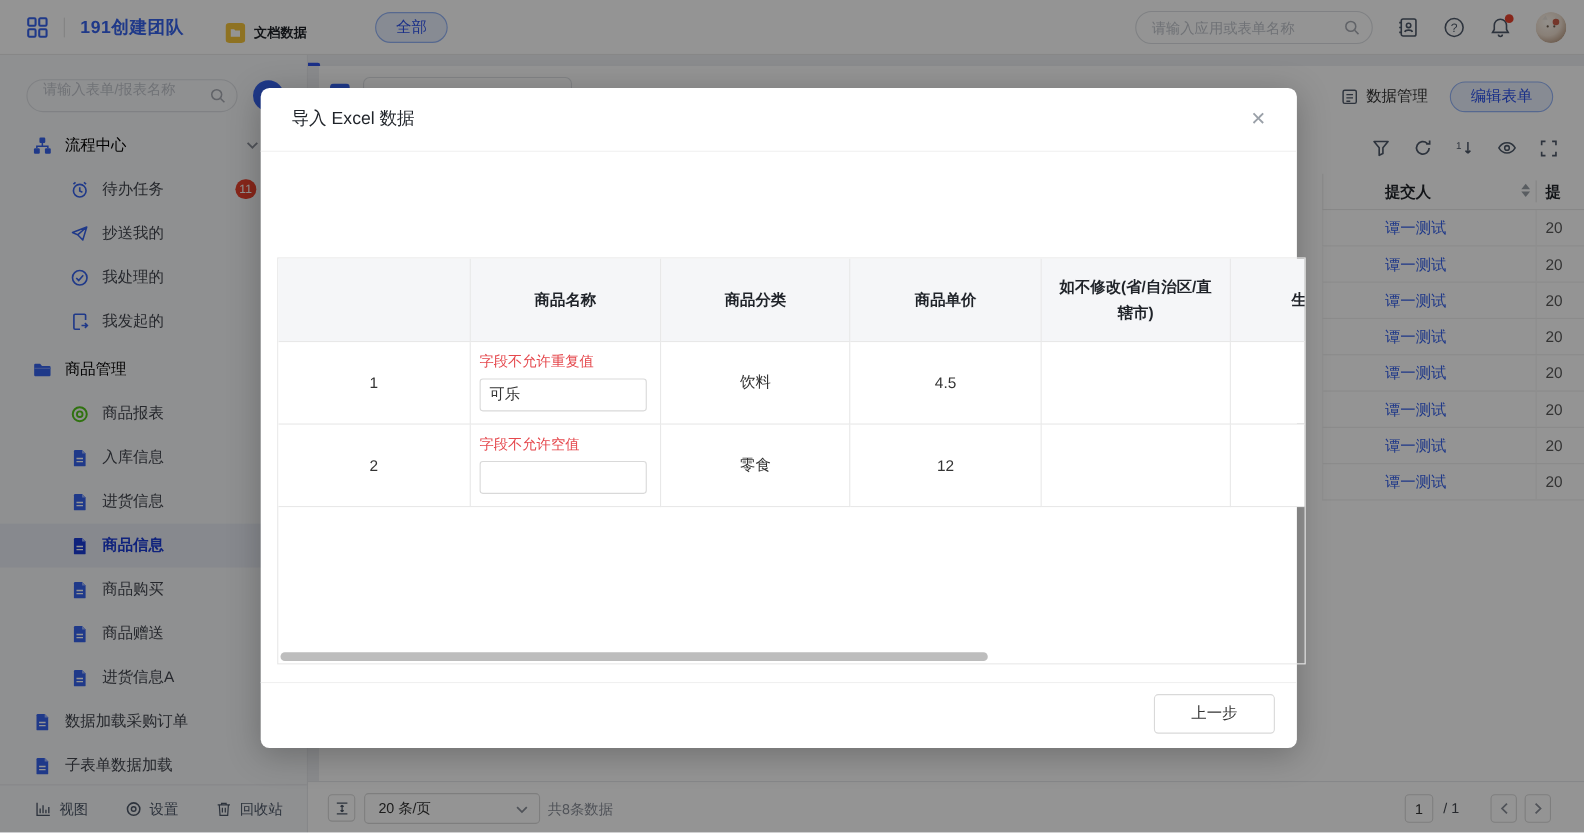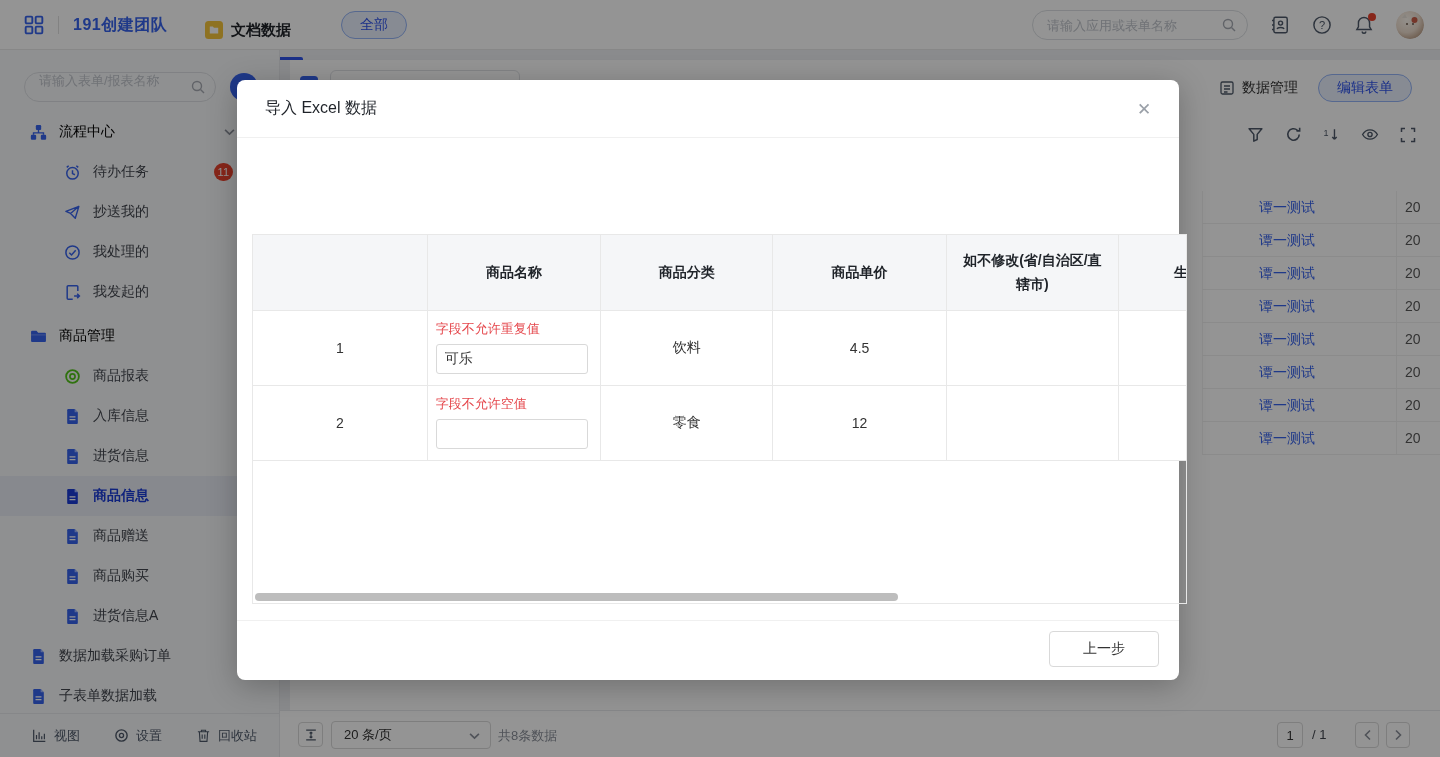--- a/index.html
+++ b/index.html
@@ -5,21 +5,21 @@
   * { margin:0; padding:0; box-sizing:border-box; }
   html,body { width:1440px; height:757px; }
   body { font-family:"Liberation Sans","DejaVu Sans",sans-serif; color:#1f2329; }
   .screen { position:relative; width:1440px; height:757px; overflow:hidden; background:#eef0f3; }
 
   
   .topbar { position:absolute; left:0; top:0; width:1440px; height:50px; background:#fff; border-bottom:1px solid #e8e8e8; }
   .topbar-left { position:absolute; left:24px; top:0; height:50px; display:flex; align-items:center; gap:14px; }
   .v-divider { width:1px; height:18px; background:#e0e0e0; }
   .brand { color:#3662ec; font-size:16px; font-weight:600; letter-spacing:.5px; }
-  .app-tab { position:absolute; left:205px; top:0; height:60px; display:flex; align-items:center; gap:8px; font-size:15px; font-weight:600; color:#1f2329; }
+  .app-tab { position:absolute; left:205px; top:0; height:60px; display:flex; align-items:center; gap:8px; font-size:12px; font-weight:600; color:#1f2329; }
   .app-tab .underline { position:absolute; left:-8px; right:-12px; bottom:0; height:3px; background:#2f54eb; border-radius:2px 2px 0 0; }
   .pill { display:inline-flex; align-items:center; justify-content:center; height:28px; padding:0 18px; border-radius:15px; background:#e8effe; border:1px solid #94b4f7; color:#2f54eb; font-size:14px; }
   .pill-all { position:absolute; left:341px; top:11px; }
   .topbar-right { position:absolute; right:16px; top:0; height:50px; display:flex; align-items:center; gap:22px; }
   .hsearch { position:relative; width:216px; height:30px; border:1px solid #dcdfe3; border-radius:16px; display:flex; align-items:center; }
   .hsearch input { border:0; outline:0; background:transparent; width:168px; margin-left:14px; font-size:13px; color:#333; }
   .hsearch input::placeholder { color:#c1c5cc; }
   .hsearch .mag { position:absolute; right:10px; top:6px; }
   .dot { position:absolute; right:-2px; top:-2px; width:8px; height:8px; border-radius:50%; background:#e8432e; }
   .bell-wrap { position:relative; }
@@ -297,31 +297,31 @@
         <span>商品信息</span>
       </div>
       <div class="s-item lvl2">
         <span>
           <svg width="17" height="17" viewBox="0 0 16 16">
               <path d="M3 2a1 1 0 0 1 1-1h6l3 3v10a1 1 0 0 1-1 1H4a1 1 0 0 1-1-1z" fill="#3662ec"></path>
               <path d="M10 1l3 3h-3z" fill="#9db5ff"></path>
               <path d="M5.2 8.3h5.6M5.2 10.9h5.6" stroke="#fff" stroke-width="1.1"></path>
             </svg>
         </span>
+        <span>商品购买</span>
+      </div>
+      <div class="s-item lvl2">
+        <span>
+          <svg width="17" height="17" viewBox="0 0 16 16">
+              <path d="M3 2a1 1 0 0 1 1-1h6l3 3v10a1 1 0 0 1-1 1H4a1 1 0 0 1-1-1z" fill="#3662ec"></path>
+              <path d="M10 1l3 3h-3z" fill="#9db5ff"></path>
+              <path d="M5.2 8.3h5.6M5.2 10.9h5.6" stroke="#fff" stroke-width="1.1"></path>
+            </svg>
+        </span>
         <span>商品赠送</span>
-      </div>
-      <div class="s-item lvl2">
-        <span>
-          <svg width="17" height="17" viewBox="0 0 16 16">
-              <path d="M3 2a1 1 0 0 1 1-1h6l3 3v10a1 1 0 0 1-1 1H4a1 1 0 0 1-1-1z" fill="#3662ec"></path>
-              <path d="M10 1l3 3h-3z" fill="#9db5ff"></path>
-              <path d="M5.2 8.3h5.6M5.2 10.9h5.6" stroke="#fff" stroke-width="1.1"></path>
-            </svg>
-        </span>
-        <span>商品购买</span>
       </div>
       <div class="s-item lvl2">
         <span>
           <svg width="17" height="17" viewBox="0 0 16 16">
               <path d="M3 2a1 1 0 0 1 1-1h6l3 3v10a1 1 0 0 1-1 1H4a1 1 0 0 1-1-1z" fill="#3662ec"></path>
               <path d="M10 1l3 3h-3z" fill="#9db5ff"></path>
               <path d="M5.2 8.3h5.6M5.2 10.9h5.6" stroke="#fff" stroke-width="1.1"></path>
             </svg>
         </span>
         <span>进货信息A</span>
@@ -425,20 +425,29 @@
             <circle cx="8.5" cy="8" r="2"></circle>
           </svg>
       </span>
       <span class="tbtn">
         <svg width="16" height="16" viewBox="0 0 16 16" fill="none" stroke="#4e5969" stroke-width="1.5">
             <path d="M1.5 5V1.5H5M11 1.5h3.5V5M14.5 11v3.5H11M5 14.5H1.5V11"></path>
           </svg>
       </span>
     </div>
 
+    <div class="g-head">
+      <span class="col1">提交人</span>
+      <span class="sorter caret-pair">
+          <span class="caret-up"></span>
+          <span class="caret-dn"></span>
+        </span>
+      <span class="sep"></span>
+      <span class="col2">提</span>
+    </div>
     <div class="g-rows">
       <div class="g-row">
           <span class="cell-link">谭一测试</span>
           <span class="sep"></span>
           <span class="cell-time">20</span>
         </div>
       <div class="g-row">
           <span class="cell-link">谭一测试</span>
           <span class="sep"></span>
           <span class="cell-time">20</span>

